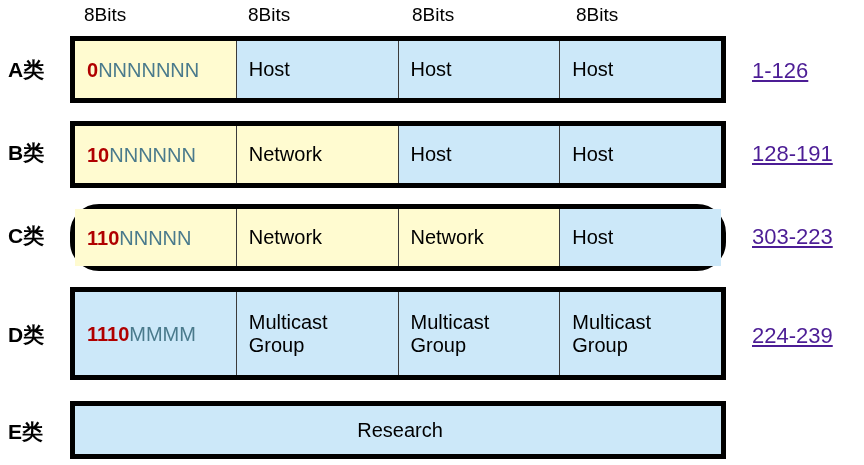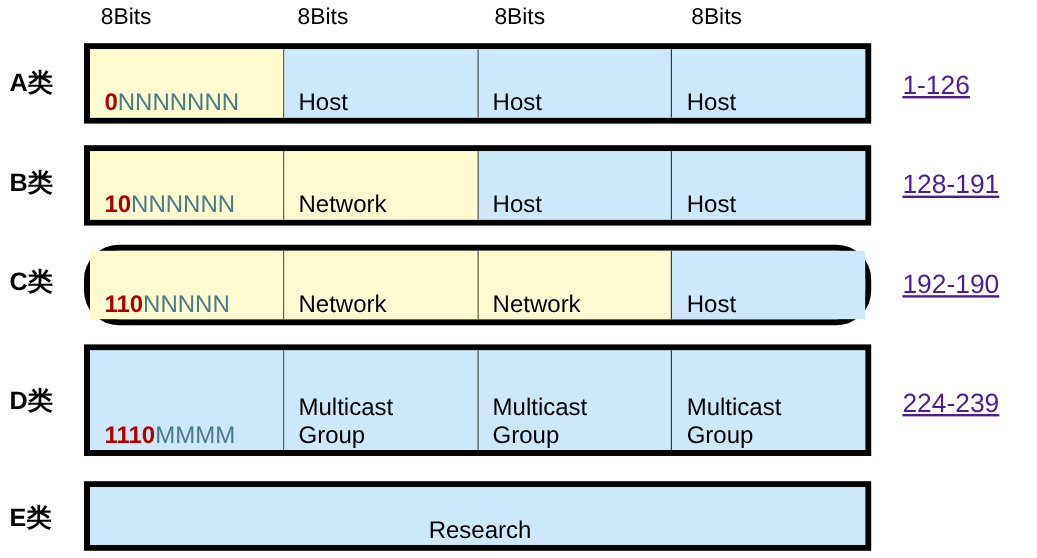--- a/index.html
+++ b/index.html
@@ -66,21 +66,21 @@
     border: 5px solid #000000;
     display: flex;
     background: #ffffff;
   }
 
   .cell {
     flex: 1 1 0;
     box-sizing: border-box;
     border-right: 1px solid #3b3b3b;
     display: flex;
-    align-items: flex-end;
+    align-items: center;
     padding: 0 0 0 12px;
     font-size: 20px;
     line-height: 24px;
     color: #000;
     overflow: hidden;
     white-space: pre-line;
   }
   .cell:last-child { border-right: none; }
 
   .cell.yellow { background: #fffbd0; }
@@ -152,21 +152,21 @@
         <div class="cell blue"><span class="multi-line">Host</span></div>
       </div>
       <div class="range-label" style="top: 141px;">128-191</div>
       <div class="class-label" style="top: 224px;">C类</div>
       <div class="bar" style="top: 204px; height: 67px; border-radius: 29px;">
         <div class="cell yellow"><span class="bitpattern"><span class="prefix">110</span><span class="suffix">NNNNN</span></span></div>
         <div class="cell yellow"><span class="multi-line">Network</span></div>
         <div class="cell yellow"><span class="multi-line">Network</span></div>
         <div class="cell blue"><span class="multi-line">Host</span></div>
       </div>
-      <div class="range-label" style="top: 224px;">192-190</div>
+      <div class="range-label" style="top: 224px;">303-223</div>
       <div class="class-label" style="top: 323px;">D类</div>
       <div class="bar" style="top: 287px; height: 93px;">
         <div class="cell blue"><span class="bitpattern"><span class="prefix">1110</span><span class="suffix">MMMM</span></span></div>
         <div class="cell blue"><span class="multi-line">Multicast
 Group</span></div>
         <div class="cell blue"><span class="multi-line">Multicast
 Group</span></div>
         <div class="cell blue"><span class="multi-line">Multicast
 Group</span></div>
       </div>

